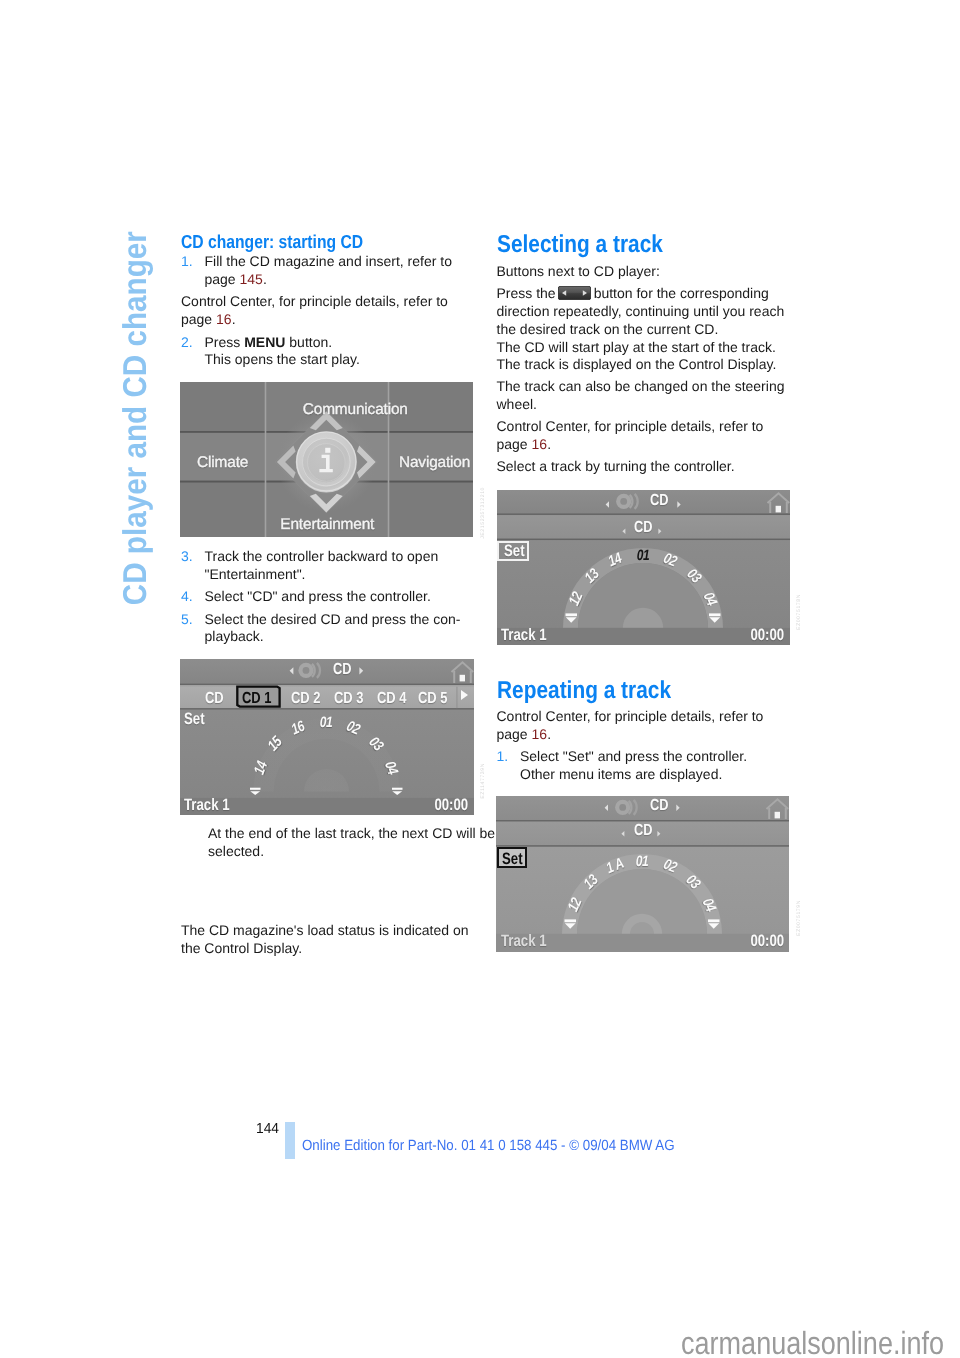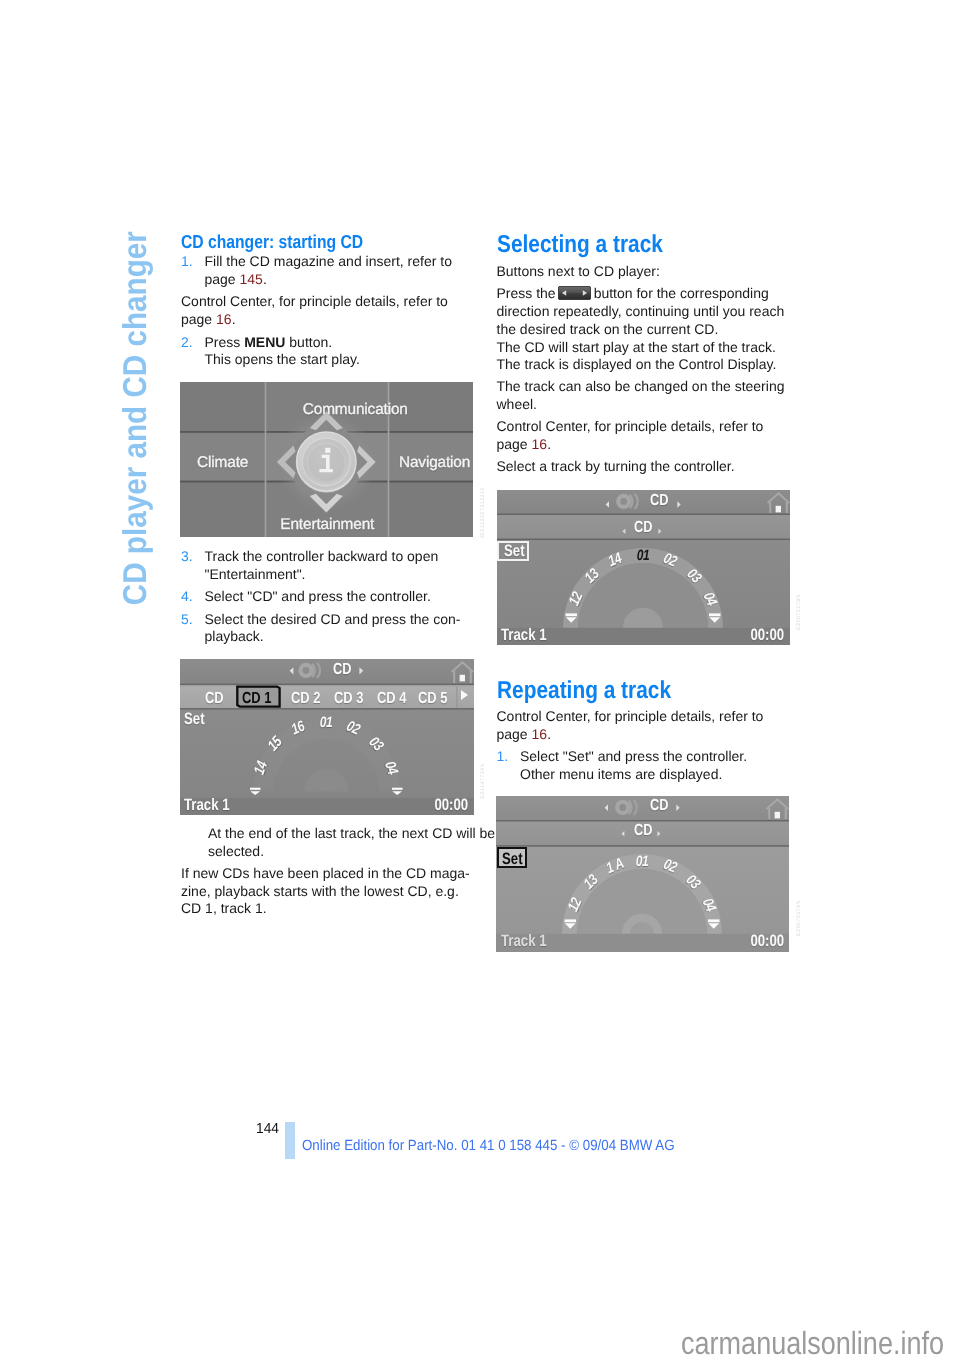--- a/index.html
+++ b/index.html
@@ -279,26 +279,25 @@
     <div class="wtxt" style="left:4.5px;top:136.9px;font-size:16.5px;transform:scaleX(0.8);">Track 1</div>
     <div class="wtxt r" style="right:5px;top:136.9px;font-size:16.5px;transform:scaleX(0.8);">00:00</div>
   </div>
   <div class="fcode" style="left:479.6px;top:763px;">EZ1147739N</div>
 
   <div class="p" style="left:181px;top:825px;width:295px;margin-left:27px;">
     <span>At the end of the last track, the next CD will be</span><br>
     <span>selected.</span>
   </div>
 
-  <div class="p" style="left:181px;top:865px;width:295px;">
-    <span>If new CDs have been placed in the CD maga-</span><br>
-    <span>zine, playback starts with the lowest CD, e.g.</span><br>
-    <span>CD 1, track 1.</span>
-  </div>
-
+
+  <div class="p" style="left:181px;top:922.4px;width:295px;">
+    <span>The CD magazine's load status is indicated on</span><br>
+    <span>the Control Display.</span>
+  </div>
 
   <div class="h1" style="left:496.8px;top:232.7px;">Selecting a track</div>
 
   <div class="p" style="left:496.5px;top:285.4px;width:300px;">
     <span>Press the</span><span class="btnicon"><svg width="33" height="14" viewBox="0 0 33 14" xmlns="http://www.w3.org/2000/svg">
           <defs>
             <linearGradient id="bgrad" x1="0" y1="0" x2="0" y2="1">
               <stop offset="0%" stop-color="#6b6b6b"></stop>
               <stop offset="45%" stop-color="#525252"></stop>
               <stop offset="55%" stop-color="#3e3e3e"></stop>

